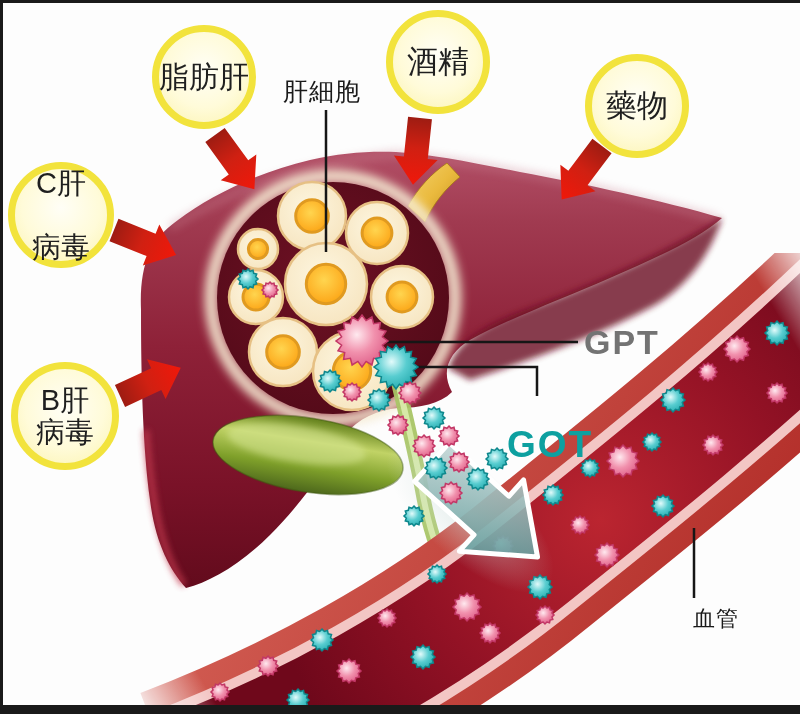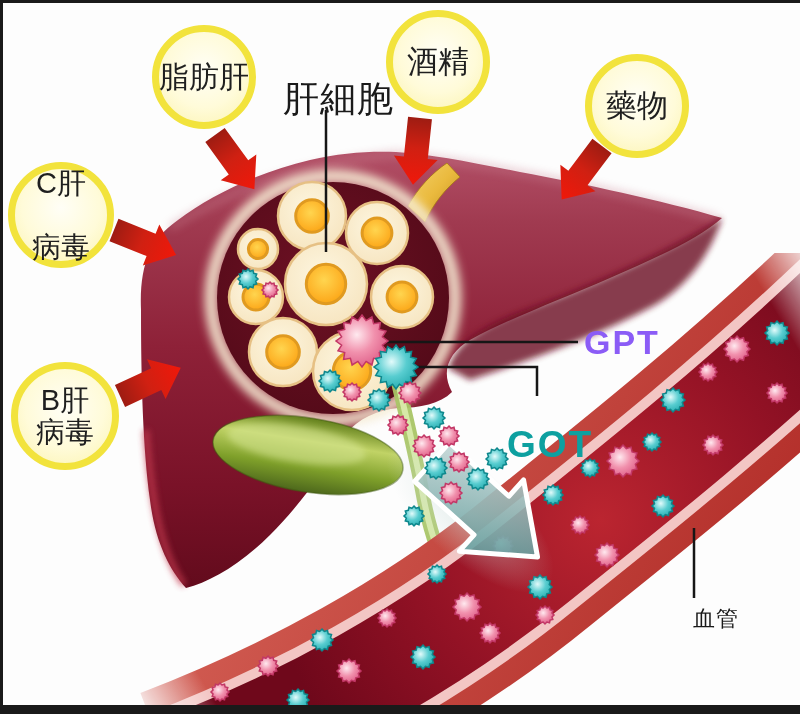--- a/index.html
+++ b/index.html
@@ -17,21 +17,21 @@
   .bubble{
     position:absolute;z-index:20;border-radius:50%;box-sizing:border-box;
     border:7px solid #f2e33c;
     background:radial-gradient(circle at 50% 42%,#fffef6 0%,#fffbd9 55%,#fbf3ae 100%);
     display:flex;flex-direction:column;align-items:center;justify-content:center;
     color:#1f1f1f;text-align:center;line-height:1.12;font-weight:500;
   }
   .bubble .bl{display:block;}
   .lbl{position:absolute;z-index:25;color:#1a1a1a;white-space:nowrap;}
   .lbl.cn{font-weight:500;letter-spacing:1px;}
-  .lbl.gpt{color:#8b5cf6;font-weight:bold;font-size:34px;letter-spacing:2px;}
+  .lbl.gpt{color:#737373;font-weight:bold;font-size:34px;letter-spacing:2px;}
   .lbl.got{color:#0da0a0;font-weight:bold;font-size:37px;letter-spacing:2px;}
 </style>
 </head>
 <body>
 
 <div class="stage">
 
   <svg class="scene" width="800" height="714" viewBox="0 0 800 714">
     <defs>
       <linearGradient id="liverGrad" gradientUnits="userSpaceOnUse" x1="0" y1="140" x2="0" y2="600">
@@ -277,21 +277,21 @@
   </div>
   <div class="bubble" style="left:8px;top:162px;width:106px;height:106px;font-size:29px;gap:31px;">
     <span class="bl">C肝</span>
     <span class="bl">病毒</span>
   </div>
   <div class="bubble" style="left:11px;top:362px;width:108px;height:108px;font-size:29px;">
     <span class="bl">B肝</span>
     <span class="bl">病毒</span>
   </div>
 
-  <div class="lbl cn" style="left:283px;top:75px;font-size:36px;">肝細胞</div>
+  <div class="lbl cn" style="left:283px;top:75px;font-size:25px;">肝細胞</div>
   <div class="lbl gpt" style="left:584px;top:323px;">GPT</div>
   <div class="lbl got" style="left:507px;top:396px;margin-top:28px;">GOT</div>
   <div class="lbl cn" style="left:693px;top:604px;font-size:22px;">血管</div>
 
   <div class="frame top"></div>
   <div class="frame left"></div>
   <div class="frame right"></div>
   <div class="frame bottom"></div>
 </div>
 

